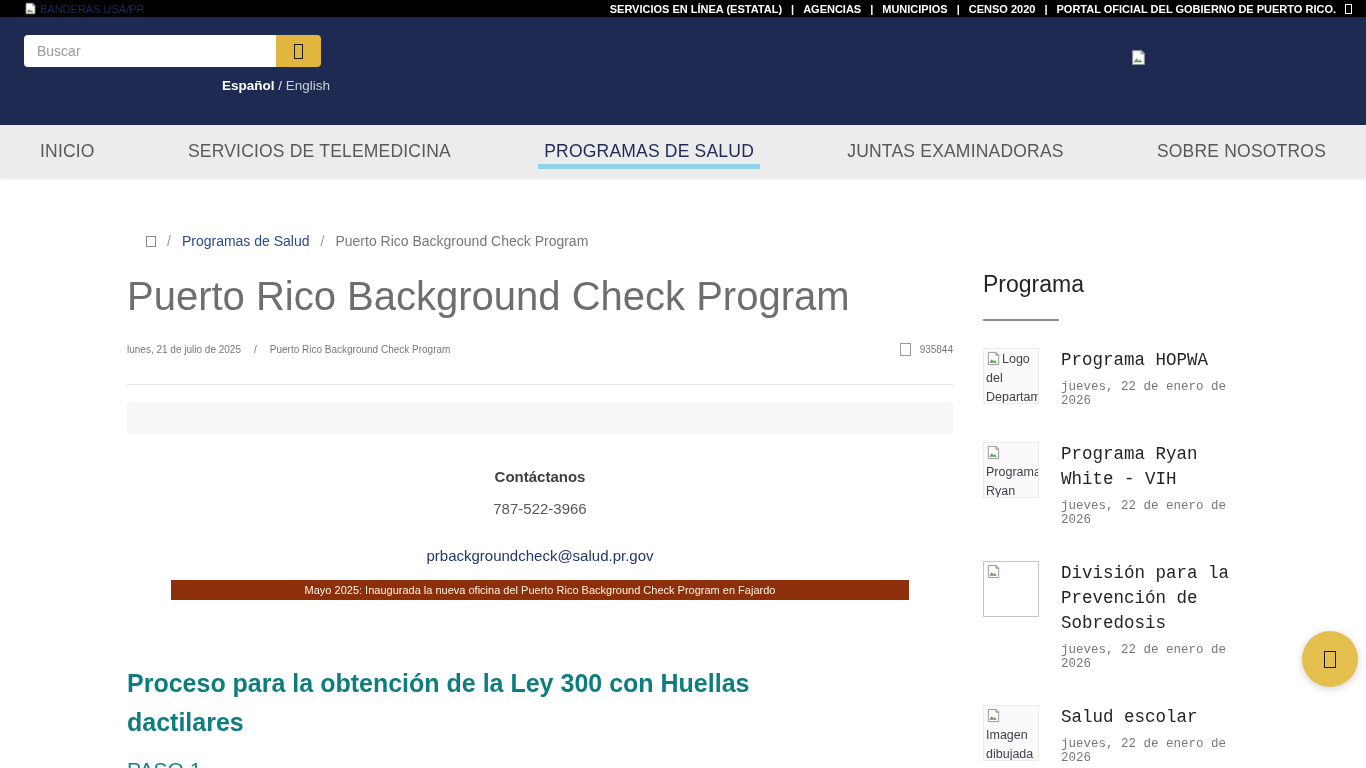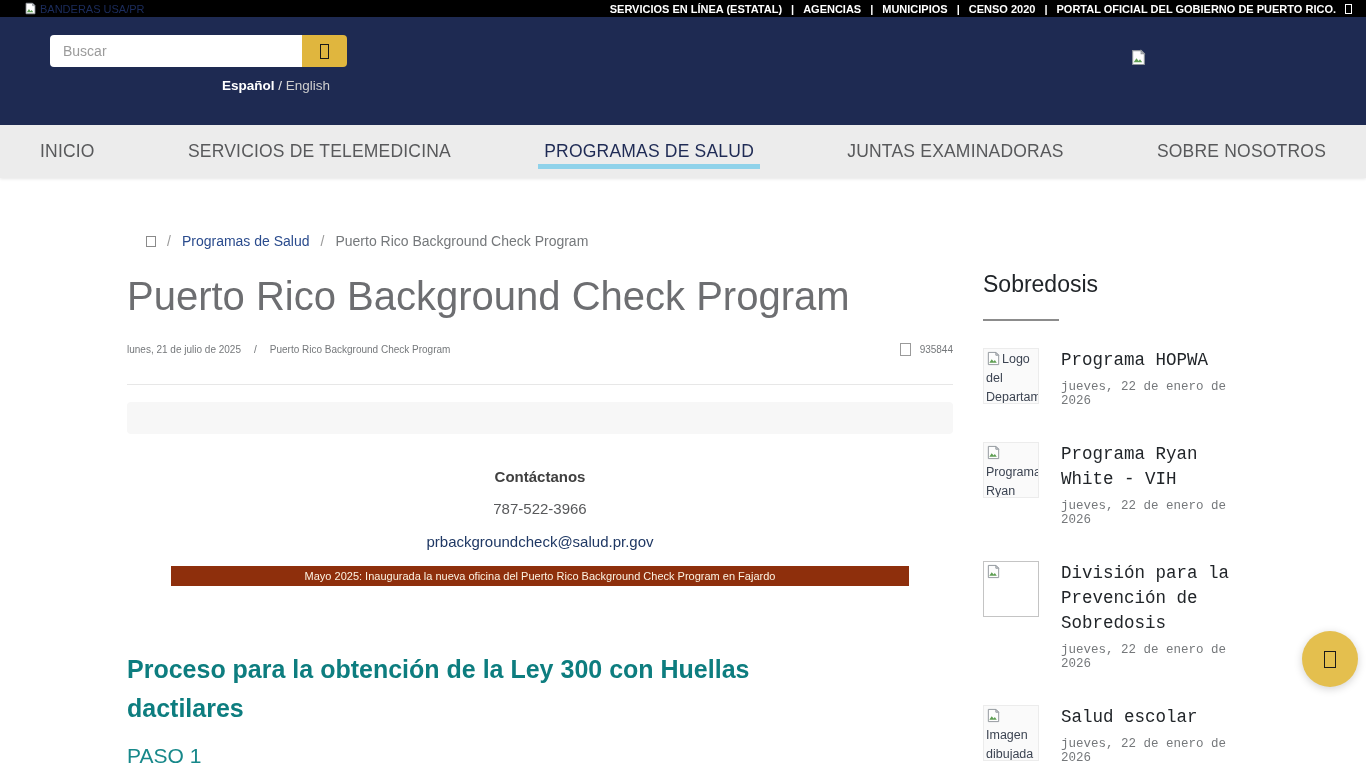--- a/index.html
+++ b/index.html
@@ -20,21 +20,21 @@
   .topbar-brand { display:flex; align-items:center; gap:3px;
     color:#1c2d5e; font-size:11px; font-weight:normal; white-space:nowrap; }
   .topbar-links { display:flex; align-items:center; gap:9px;
     color:#fff; font-size:11px; font-weight:bold; white-space:nowrap; }
   .topbar-links .sep { font-weight:bold; }
   .tofu { display:inline-block; border:1px solid currentColor; }
   .ext-tofu { width:7px; height:10px; color:#fff; }
 
   
   .header { height:108px; background:#1e2a52; position:relative; }
-  .search-row { position:absolute; left:50px; top:18px; display:flex; height:32px; }
+  .search-row { position:absolute; left:24px; top:18px; display:flex; height:32px; }
   .search-input {
     width:252px; height:32px; border:none; border-radius:4px 0 0 4px;
     padding:0 13px; font-size:14px; color:#333; outline:none;
     font-family:"Liberation Sans", sans-serif;
   }
   .search-input::placeholder { color:#9b9b9b; }
   .search-btn {
     width:45px; height:32px; background:#e0b63e; border:none;
     border-radius:0 4px 4px 0; cursor:pointer;
     display:flex; align-items:center; justify-content:center;
@@ -93,21 +93,21 @@
   .meta-left { display:flex; align-items:center; gap:13px; }
   .meta-views { display:flex; align-items:center; gap:9px; }
   .eye-tofu { width:11px; height:13px; color:#9a9a9a; }
 
   .rule { border:none; border-top:1px solid #e7e7e7; margin:28px 0 0; }
   .empty-box { margin-top:17px; height:32px; background:#f7f7f7; border-radius:4px; }
 
   .contact { text-align:center; margin-top:34px; }
   .contact-heading { font-size:15px; font-weight:bold; color:#404040; }
   .contact-phone { margin-top:15px; font-size:15px; color:#58595b; }
-  .contact-email { margin-top:16px; font-size:15px; color:#1f3864; cursor:pointer; }
+  .contact-email { margin-top:30px; font-size:15px; color:#1f3864; cursor:pointer; }
 
   .banner {
     margin:16px auto 0; width:738px; height:20px;
     background:#8e2f0c; color:#fcf3e2;
     font-size:11px; line-height:20px; text-align:center; white-space:nowrap;
     overflow:hidden;
   }
 
   .section-heading {
     margin:64px 0 0; max-width:730px;
@@ -244,21 +244,21 @@
 
     <div class="banner">Mayo 2025: Inaugurada la nueva oficina del Puerto Rico Background Check Program en Fajardo</div>
 
     <h2 class="section-heading">Proceso para la obtención de la Ley 300 con Huellas dactilares</h2>
 
     <div class="step">PASO 1</div>
 
   </div>
 
   <div class="sidebar">
-    <div class="sb-heading">Sobredosis</div>
+    <div class="sb-heading">Programa</div>
     <div class="sb-underline"></div>
 
     <div class="sb-items">
 
       <div class="sb-item">
         <div class="sb-thumb">
           <svg width="15" height="15" viewBox="0 0 16 16">
               <path d="M2.5 1.5h8l3 3v10h-11z" fill="#fdfdfd" stroke="#8f949a"></path>
               <path d="M10.5 1.5v3h3z" fill="#dfe1e5" stroke="#8f949a"></path>
               <path d="M3.5 12.5l2.6-3.8 2 2.6 1.3-1.6 2.1 2.8z" fill="#5f9e53"></path>

